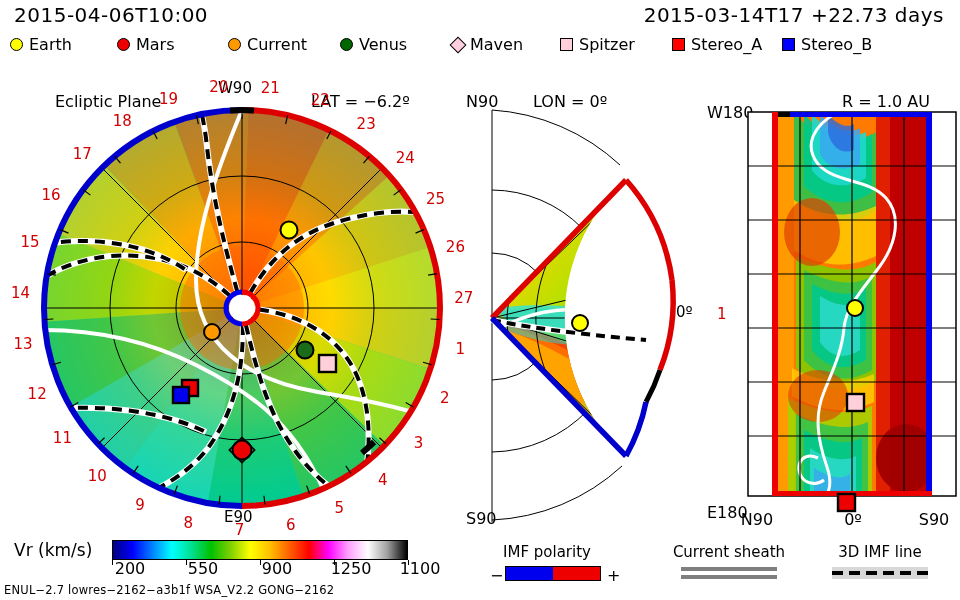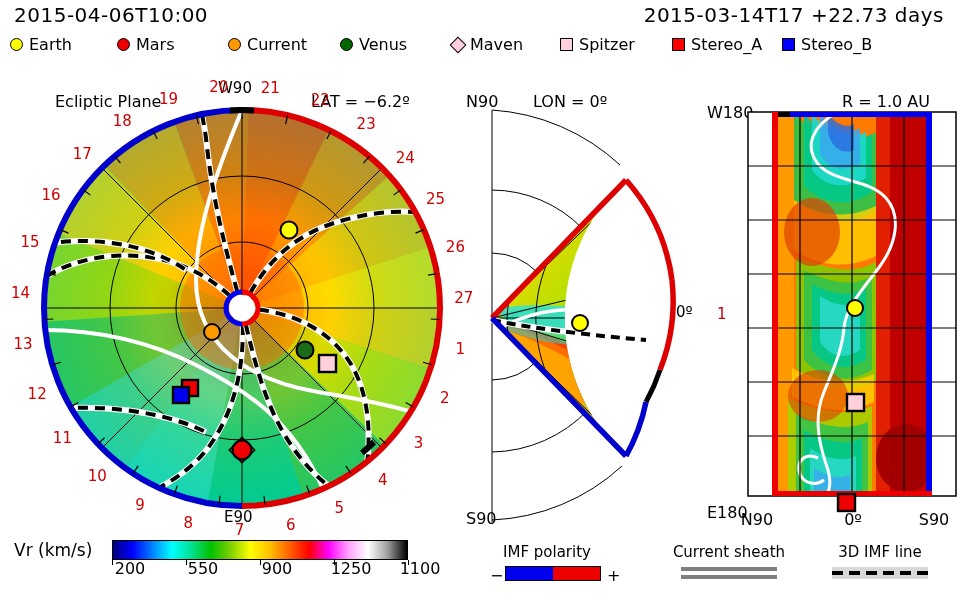--- a/index.html
+++ b/index.html
@@ -452,14 +452,15 @@
 
   <div class="blg-title" style="left:729px;top:543px;">Current sheath</div>
   <div class="sheath" style="left:681px;top:567px;">
     <i></i>
       <i></i>
   </div>
 
   <div class="blg-title" style="left:880px;top:543px;">3D IMF line</div>
   <div class="imfline" style="left:832px;top:567px;"></div>
 
+  <div class="footer">ENUL−2.7 lowres−2162−a3b1f WSA_V2.2 GONG−2162</div>
 
 </div>
 
 </body></html>

